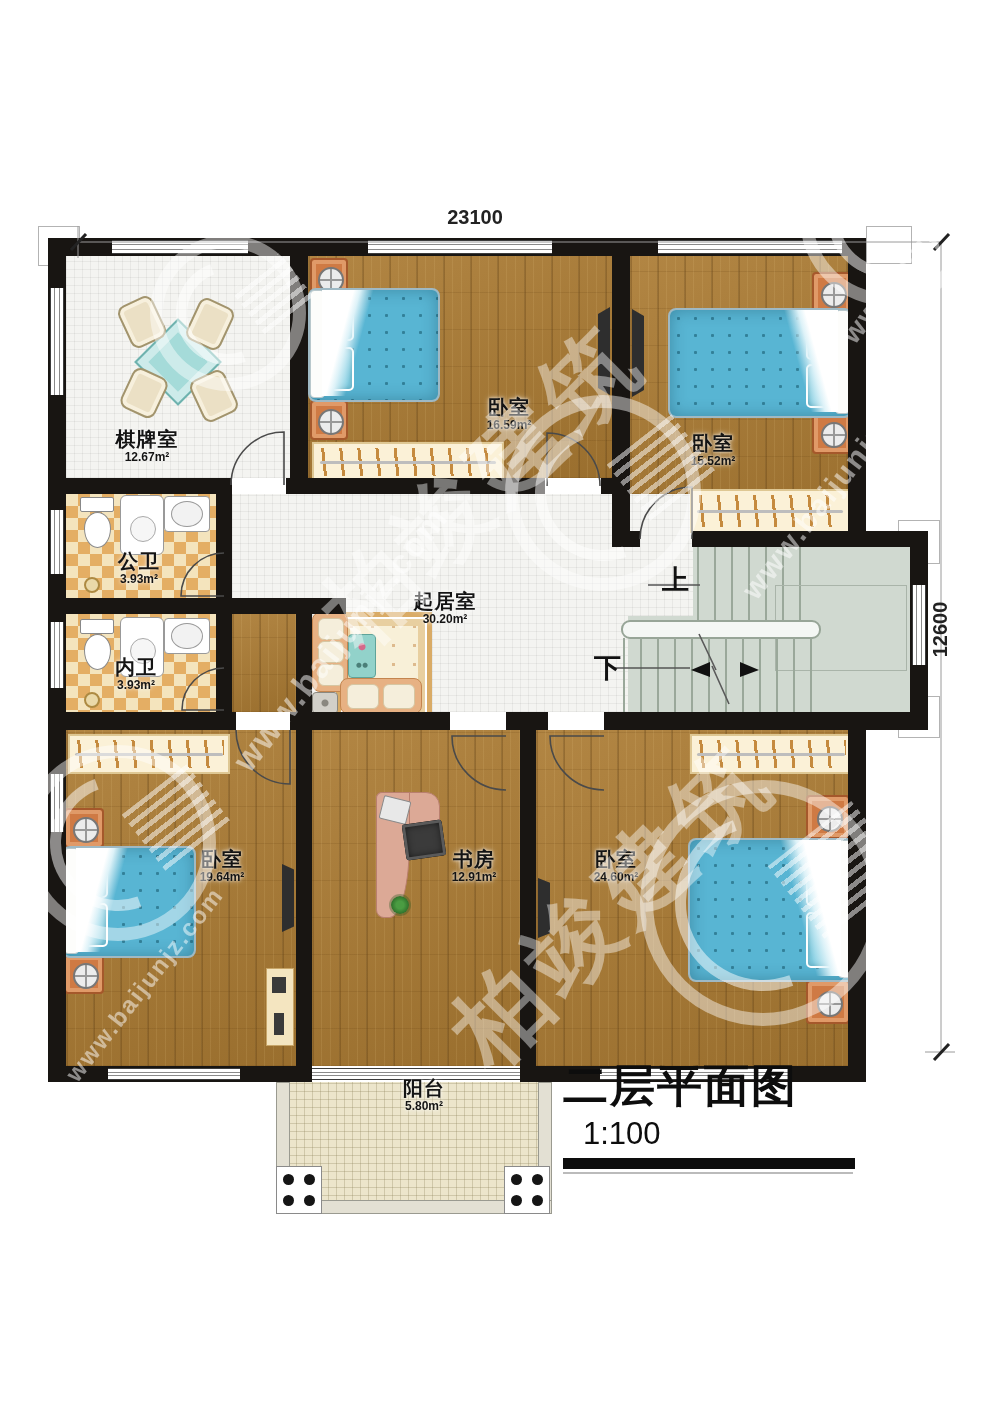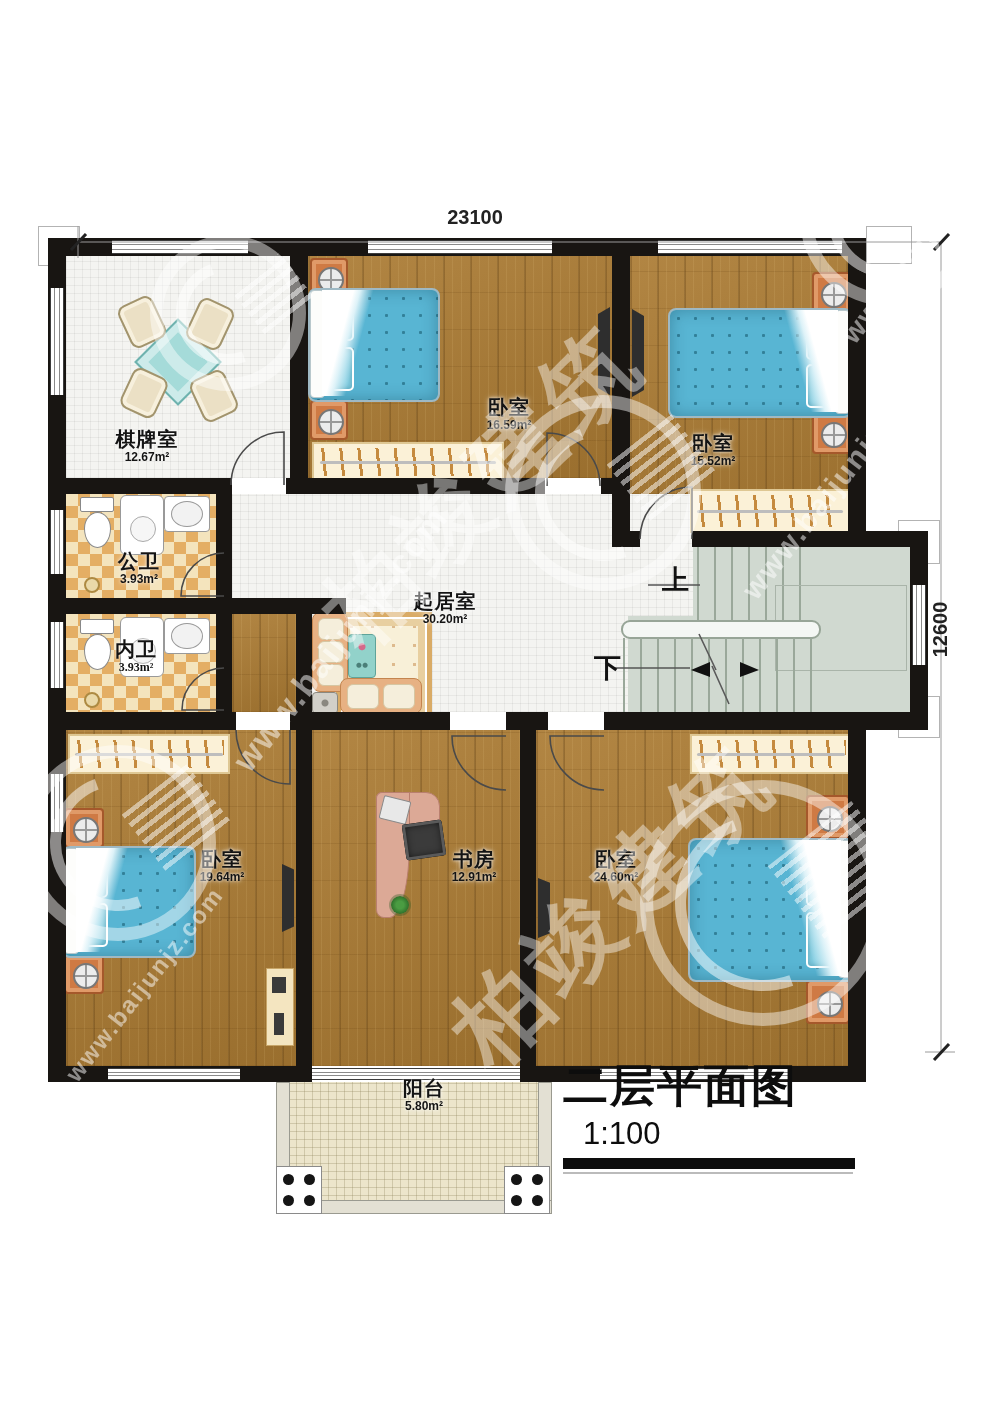--- a/index.html
+++ b/index.html
@@ -338,21 +338,21 @@
       <span class="ra">16.59m²</span>
   </div>
   <div class="room-label" style="left:648px;top:432px;">
     <span class="rn">卧室</span>
       <span class="ra">15.52m²</span>
   </div>
   <div class="room-label" style="left:74px;top:550px;">
     <span class="rn">公卫</span>
       <span class="ra">3.93m²</span>
   </div>
-  <div class="room-label" style="left:71px;top:638px;font-family:Liberation Serif, serif;">
+  <div class="room-label" style="left:71px;top:656px;">
     <span class="rn">内卫</span>
       <span class="ra">3.93m²</span>
   </div>
   <div class="room-label" style="left:380px;top:590px;">
     <span class="rn">起居室</span>
       <span class="ra">30.20m²</span>
   </div>
   <div class="room-label" style="left:157px;top:848px;">
     <span class="rn">卧室</span>
       <span class="ra">19.64m²</span>

